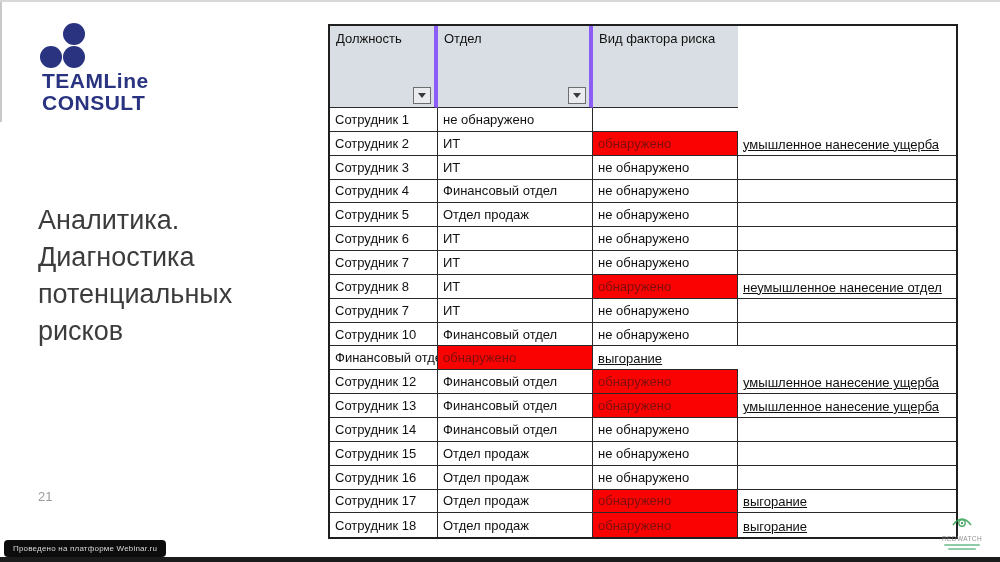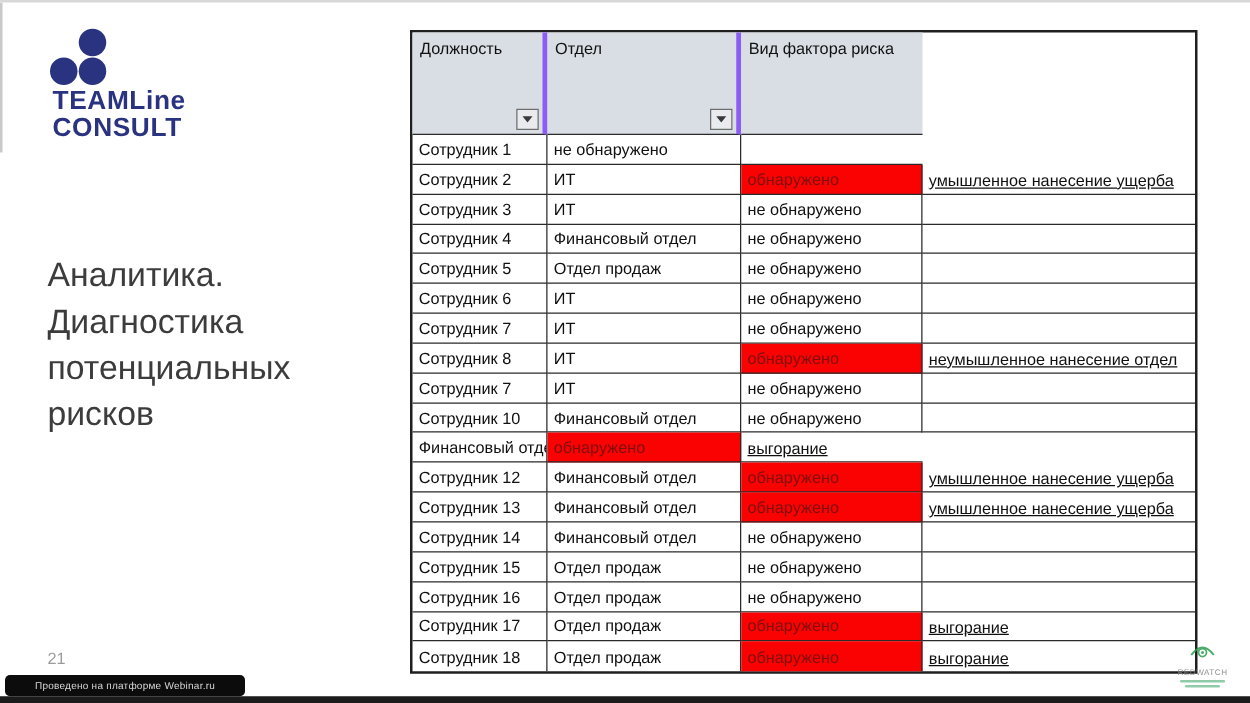--- a/index.html
+++ b/index.html
@@ -20,26 +20,26 @@
   .logo-circles{ width:52px; height:48px; flex:0 0 auto; }
   .logo-text{ margin-left:2px; line-height:22px; font-weight:bold; color:#29337f; font-size:21px; letter-spacing:0.5px;}
 
   
   .title{
     position:absolute; left:38px; top:200px; width:280px;
     font-size:27px; line-height:37px; color:#3c3c3c; white-space:pre-line;
   }
 
   
-  .page-num{ position:absolute; left:38px; top:517px; font-size:13px; color:#9b9b9b; }
+  .page-num{ position:absolute; left:38px; top:487px; font-size:13px; color:#9b9b9b; }
 
   
   .webinar-badge{
     position:absolute; left:4px; top:538px; background:#0c0c0c; color:#d8d8d8;
-    border-radius:4px; font-size:8px; padding:4px 24px; letter-spacing:0.2px;
+    border-radius:4px; font-size:8px; padding:4px 9px; letter-spacing:0.2px;
   }
 
   
   .rtable{
     position:absolute; left:328px; top:22px; width:630px;
     box-sizing:border-box; border:2px solid #1f1f1f; background:#fff;
   }
   .trow, .thead-row{ display:grid; grid-template-columns:108px 155px 145px 218px; }
   .hcell{
     position:relative; box-sizing:border-box; background:#d9dee4;

